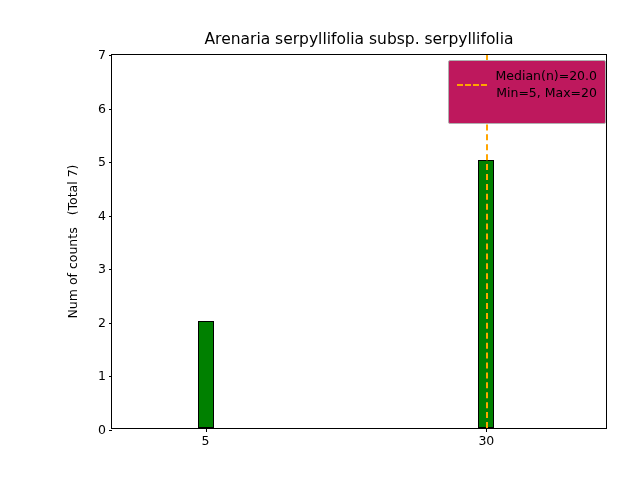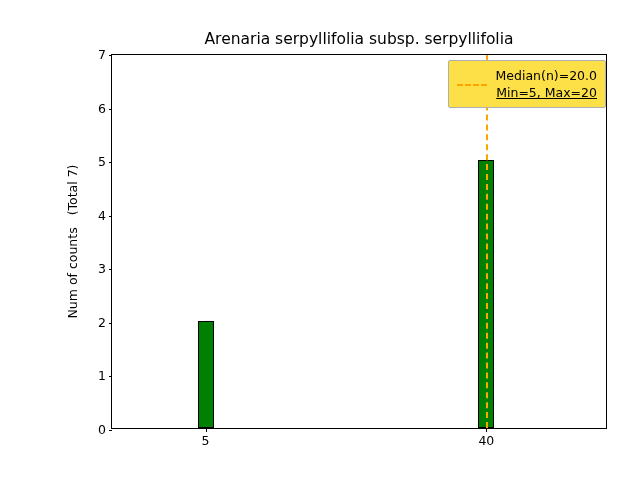--- a/index.html
+++ b/index.html
@@ -140,22 +140,22 @@
   }
 
   
   #legend {
     position: absolute;
     right: 0px;
     top: 5px;
     box-sizing: border-box;
     border: 1px solid #b0b0b0;
     border-radius: 2px;
-    background: #fde047;
-    padding: 6px 8px 6px 8px;
+    background: #be185d;
+    padding: 6px 8px 22px 8px;
     font-size: 12.5px;
     line-height: 17px;
   }
   .legend-row {
     display: flex;
     align-items: center;
     white-space: nowrap;
   }
   .legend-swatch {
     width: 30px;
@@ -171,21 +171,20 @@
     right: 0;
     top: 50%;
     border-top: 2.6px dashed #FFA500;
   }
   .legend-label-block {
     display: flex;
     flex-direction: column;
   }
   .legend-sub {
     text-align: right;
-    text-decoration: underline;
   }
 </style>
 </head>
 <body>
 
 <div id="figure">
 
   <div id="chart-title">Arenaria serpyllifolia subsp. serpyllifolia</div>
 
   <div id="plot-area">
@@ -212,21 +211,21 @@
         <div class="ytick-label" style="top: 107.143px;">5</div>
         <div class="ytick-mark" style="top: 53.5714px;"></div>
         <div class="ytick-label" style="top: 53.5714px;">6</div>
         <div class="ytick-mark" style="top: 0px;"></div>
         <div class="ytick-label" style="top: 0px;">7</div>
       </div>
     <div id="xticks">
         <div class="xtick-mark" style="left: 93.5849px;"></div>
         <div class="xtick-label" style="left: 93.5849px;">5</div>
         <div class="xtick-mark" style="left: 374.34px;"></div>
-        <div class="xtick-label" style="left: 374.34px;">40</div>
+        <div class="xtick-label" style="left: 374.34px;">30</div>
       </div>
 
     <div id="legend">
       <div class="legend-row">
         <span class="legend-swatch"></span>
         <span class="legend-label-block">
           <span>Median(n)=20.0</span>
           <span class="legend-sub">Min=5, Max=20</span>
         </span>
       </div>

